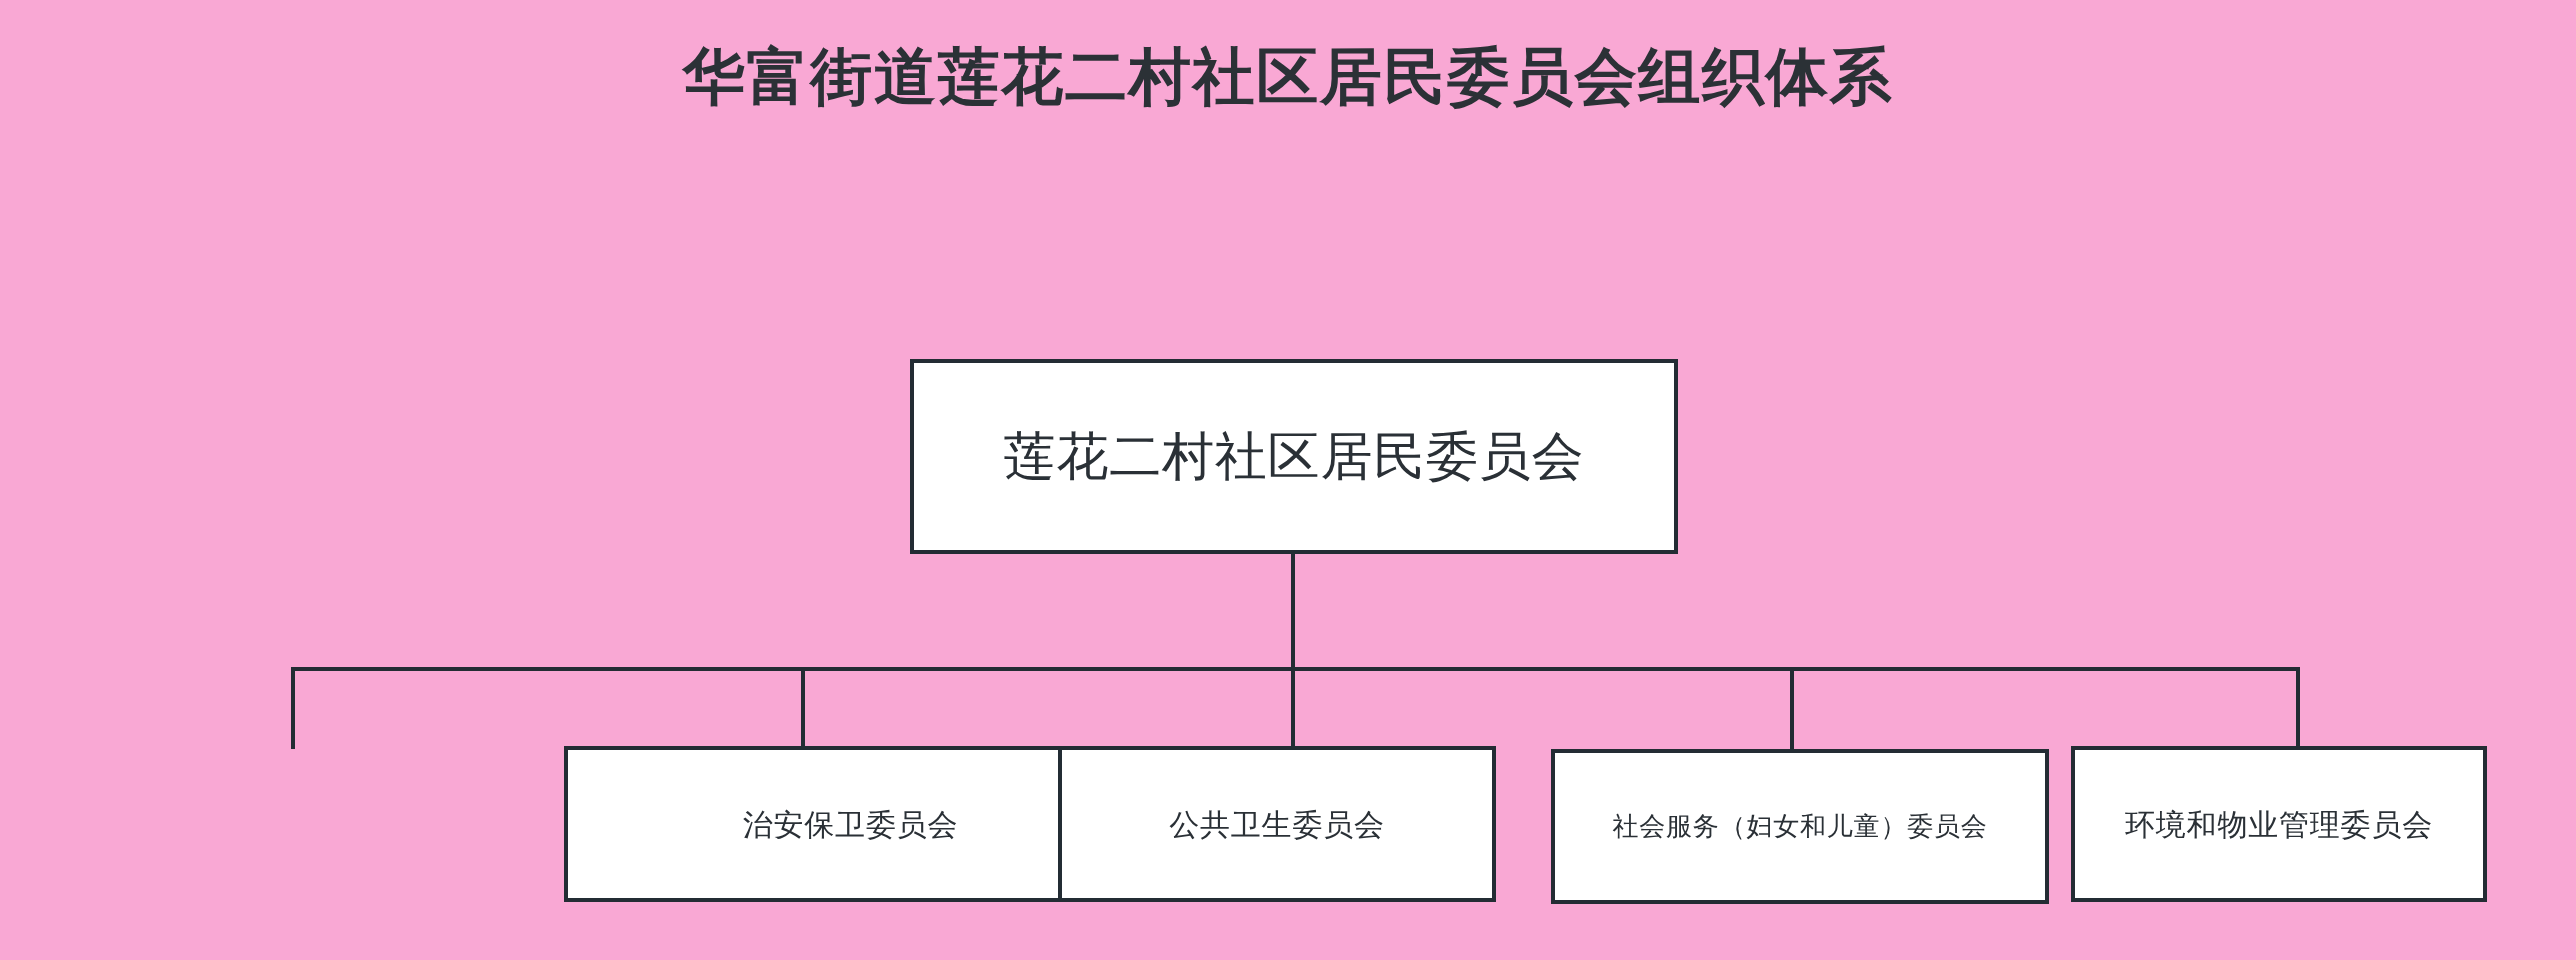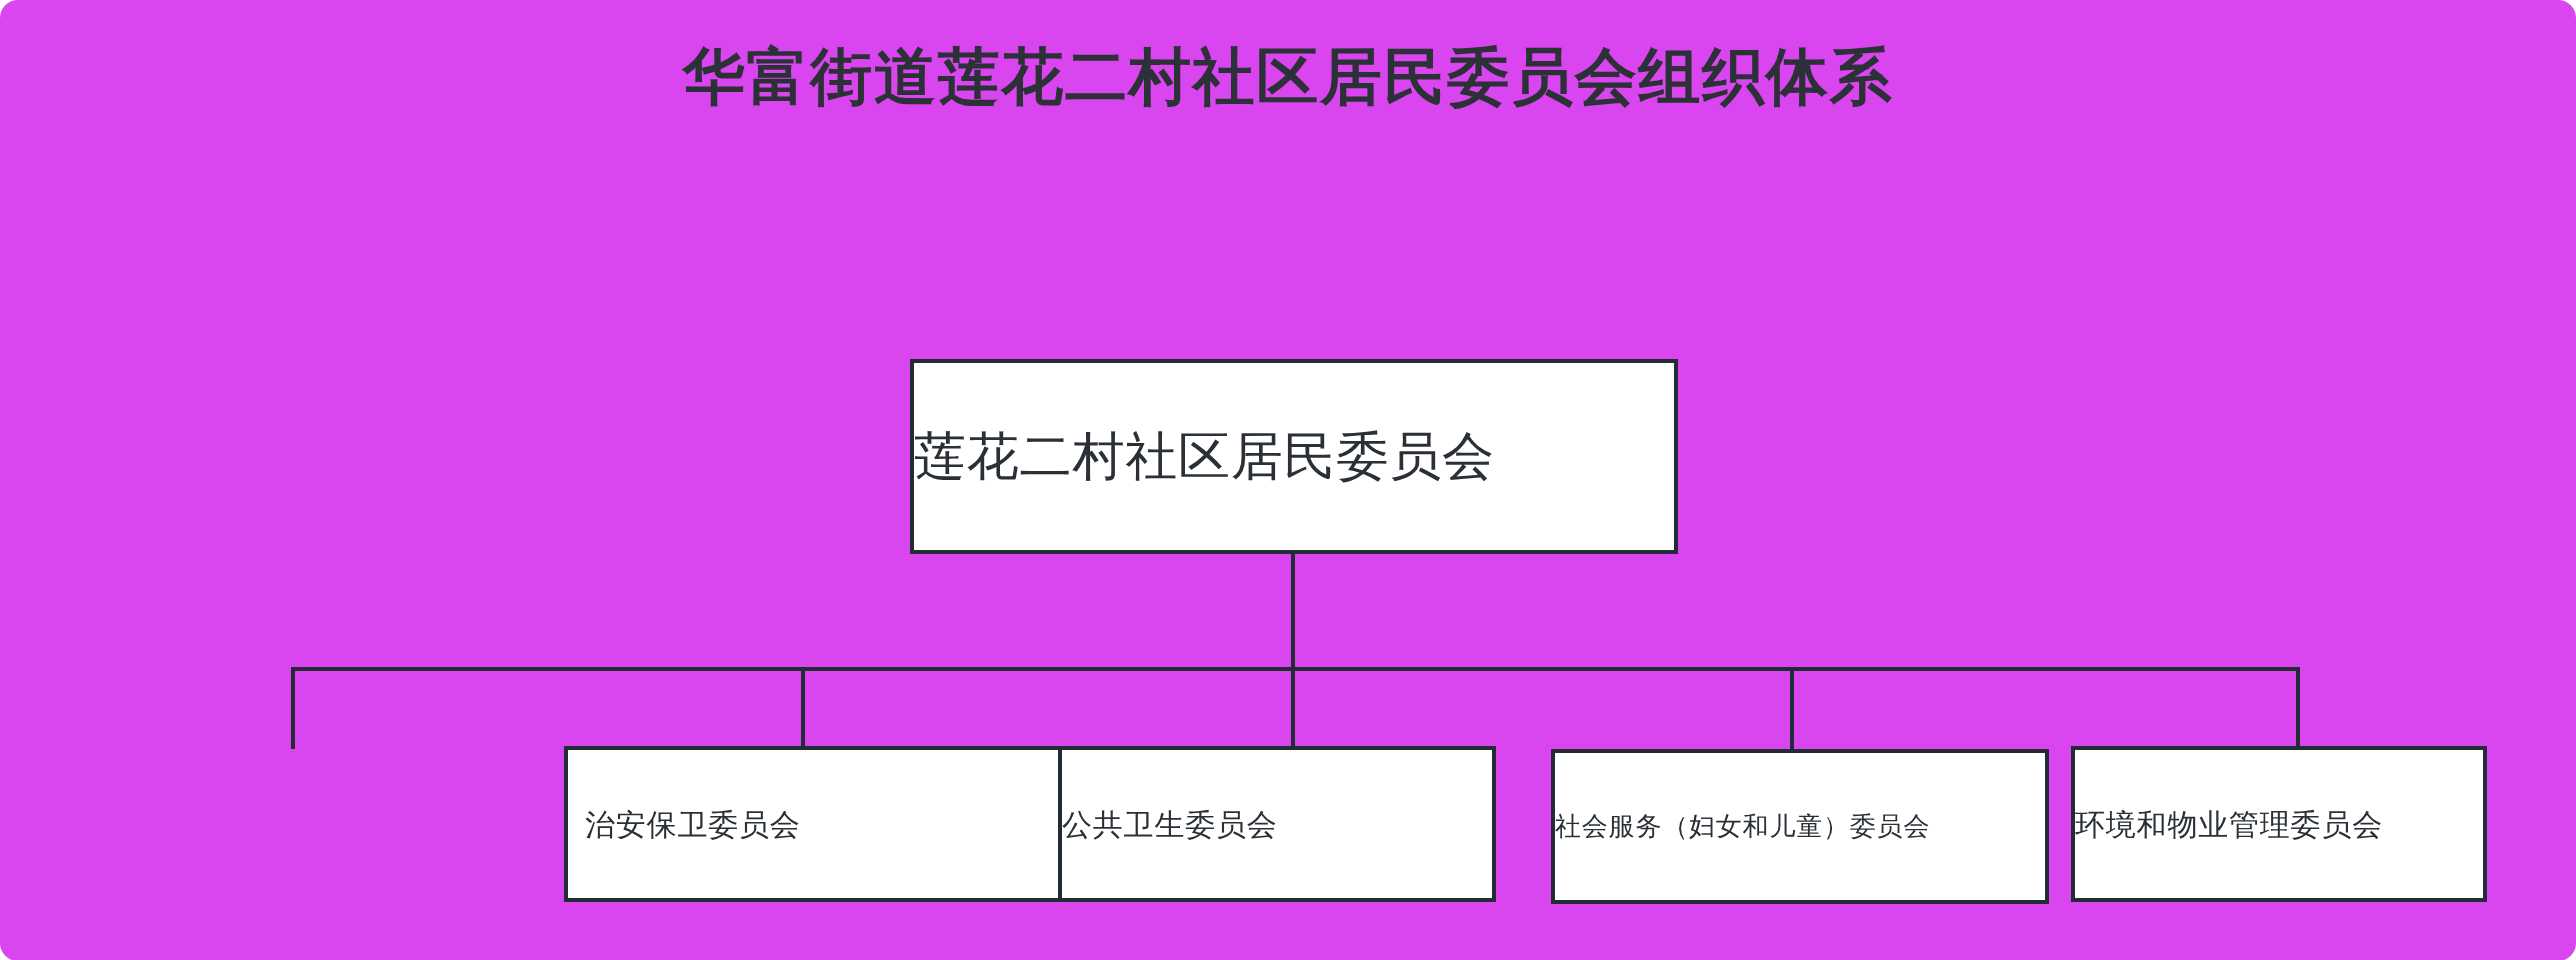--- a/index.html
+++ b/index.html
@@ -11,23 +11,22 @@
   body {
     font-family: "Liberation Serif", "DejaVu Serif", serif;
     color: #22282f;
     -webkit-font-smoothing: antialiased;
   }
 
   #canvas {
     position: relative;
     width: 2576px;
     height: 961px;
-    background: #d946ef;
+    background: #f9a8d4;
     overflow: hidden;
-    border-radius: 18px;
   }
 
   
   .chart-title {
     position: absolute;
     left: 0;
     top: 37px;
     width: 2576px;
     text-align: center;
     font-family: "Liberation Serif", "DejaVu Serif", serif;
@@ -40,21 +39,21 @@
   }
 
   
   .node {
     position: absolute;
     box-sizing: border-box;
     background: #ffffff;
     border: 4.2px solid #232c34;
     display: flex;
     align-items: center;
-    justify-content: flex-start;
+    justify-content: center;
     text-align: center;
   }
   .node-label {
     display: block;
     white-space: nowrap;
     color: #2a3036;
     font-family: "Liberation Serif", "DejaVu Serif", serif;
     font-weight: 400;
   }
 

